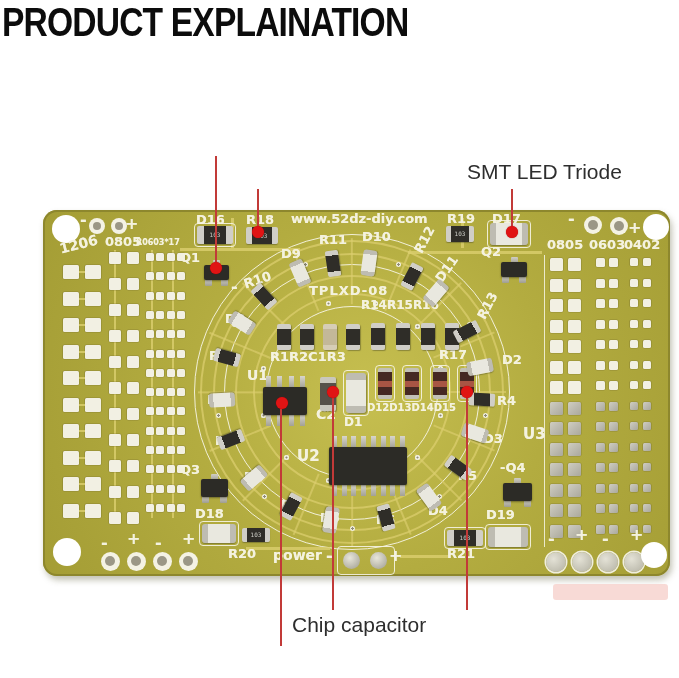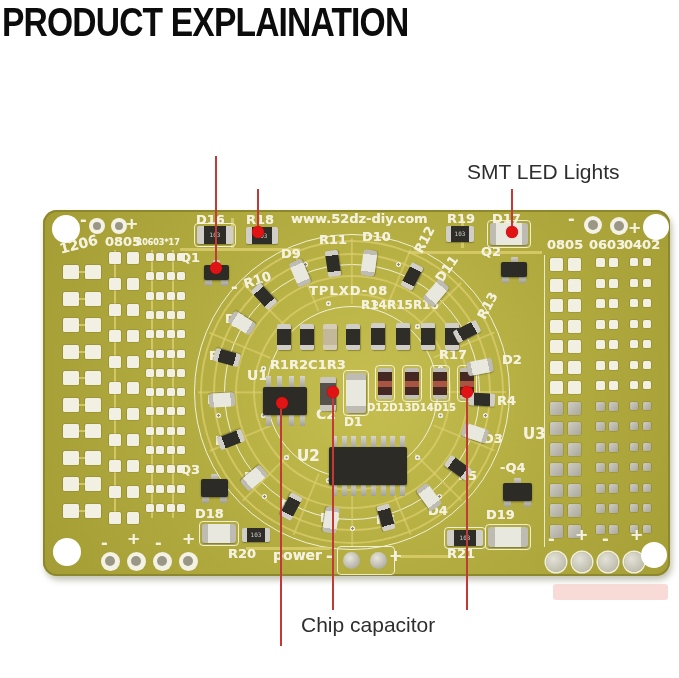--- a/index.html
+++ b/index.html
@@ -4,21 +4,21 @@
 <style>
   html,body{margin:0;padding:0;background:#fff;}
   #stage{position:relative;width:679px;height:678px;background:#fff;overflow:hidden;
          font-family:"Liberation Sans",sans-serif;}
   
   #title{position:absolute;left:2px;top:0px;font-size:40px;font-weight:900;color:#0c0c0c;
          letter-spacing:-1px;white-space:nowrap;transform:scaleX(.84);transform-origin:left top;}
   
   .callout{position:absolute;font-size:21px;color:#2e2e2e;white-space:nowrap;}
   .co0{left:185px;top:129px}.co1{left:230px;top:160px}.co2{left:467px;top:160px}
-  .co3{left:301px;top:613px}.co4{left:443px;top:613px}.co5{left:240px;top:651px}
+  .co3{left:292px;top:613px}.co4{left:443px;top:613px}.co5{left:240px;top:651px}
   
   #board{position:absolute;left:43px;top:210px;width:627px;height:366px;border-radius:14px;
          background:radial-gradient(circle at 52% 50%, #c6bf50 0%, #b3ac40 48%, #a49d35 100%);
          box-shadow:inset 0 0 0 2px #8d872d, 2px 4px 6px rgba(80,80,40,.35);}
   #board *{position:absolute;box-sizing:border-box;}
   .silk{color:#f4f2df;font-family:"DejaVu Sans",sans-serif;font-weight:bold;white-space:nowrap;
         text-shadow:0 0 .5px rgba(255,255,245,.6);line-height:1;}
   .circ{border-radius:50%;}
   .cw{border:1.8px solid rgba(246,244,228,.92);}
   .cy{border:2px solid rgba(219,206,110,.75);}
@@ -49,21 +49,21 @@
   .rline{position:absolute;width:2px;background:#c23a38;}
   .rdot{position:absolute;width:12px;height:12px;border-radius:50%;background:#e01414;box-shadow:0 0 1px #900;}
   #pink{position:absolute;left:553px;top:584px;width:115px;height:16px;background:#f6cdc8;opacity:.75;border-radius:3px;}
 </style>
 </head>
 <body>
 
 <div id="stage">
   <div id="title">PRODUCT EXPLAINATION</div>
 
-  <div class="callout co2">SMT LED Lights</div>
+  <div class="callout co2">SMT LED Triode</div>
   <div class="callout co3">Chip capacitor</div>
 
   <div id="board">
       <div class="circ cy" style="left: 157px; top: 30px; width: 304px; height: 304px;"></div>
       <div class="circ cy" style="left: 170px; top: 43px; width: 278px; height: 278px;"></div>
       <div class="circ cy" style="left: 192px; top: 65px; width: 234px; height: 234px;"></div>
       <div class="circ cy" style="left: 210px; top: 83px; width: 198px; height: 198px;"></div>
       <div class="circ cw" style="left: 151px; top: 24px; width: 316px; height: 316px;"></div>
       <div class="circ cw" style="left: 181px; top: 54px; width: 256px; height: 256px;"></div>
       <div class="circ cw" style="left: 223px; top: 96px; width: 172px; height: 172px;"></div>
@@ -348,21 +348,21 @@
       <div class="silk" style="left: 438px; top: 35px; font-size: 13px;">Q2</div>
       <div class="silk" style="left: 137px; top: 253px; font-size: 13px;">Q3</div>
       <div class="silk" style="left: 457px; top: 251px; font-size: 13px;">-Q4</div>
       <div class="silk" style="left: 204px; top: 158px; font-size: 14px;">U1</div>
       <div class="silk" style="left: 254px; top: 239px; font-size: 15px;">U2</div>
       <div class="silk" style="left: 480px; top: 217px; font-size: 15px;">U3</div>
       <div class="silk" style="left: 273px; top: 197px; font-size: 14px;">C2</div>
       <div class="silk" style="left: 301px; top: 206px; font-size: 12px;">D1</div>
       <div class="silk" style="left: 266px; top: 74px; font-size: 13px; letter-spacing: 1px;">TPLXD-08</div>
       <div class="silk" style="left: 318px; top: 89px; font-size: 12px;">R14R15R16</div>
-      <div class="silk" style="left: 227px; top: 140px; font-size: 13px; margin-top: 8px;">R1R2C1R3</div>
+      <div class="silk" style="left: 227px; top: 140px; font-size: 13px;">R1R2C1R3</div>
       <div class="silk" style="left: 396px; top: 138px; font-size: 13px;">R17</div>
       <div class="silk" style="left: 324px; top: 193px; font-size: 10px;">D12D13D14D15</div>
       <div class="silk" style="left: 152px; top: 297px; font-size: 13px;">D18</div>
       <div class="silk" style="left: 443px; top: 298px; font-size: 13px;">D19</div>
       <div class="silk" style="left: 185px; top: 337px; font-size: 13px;">R20</div>
       <div class="silk" style="left: 230px; top: 338px; font-size: 14px;">power</div>
       <div class="silk" style="left: 404px; top: 337px; font-size: 13px;">R21</div>
       <div class="silk" style="left: 15px; top: 32px; font-size: 14px; transform: rotate(-14deg); transform-origin: left top;">1206</div>
       <div class="silk" style="left: 62px; top: 25px; font-size: 13px;">0805</div>
       <div class="silk" style="left: 93px; top: 29px; font-size: 8px;">R0603*17</div>

